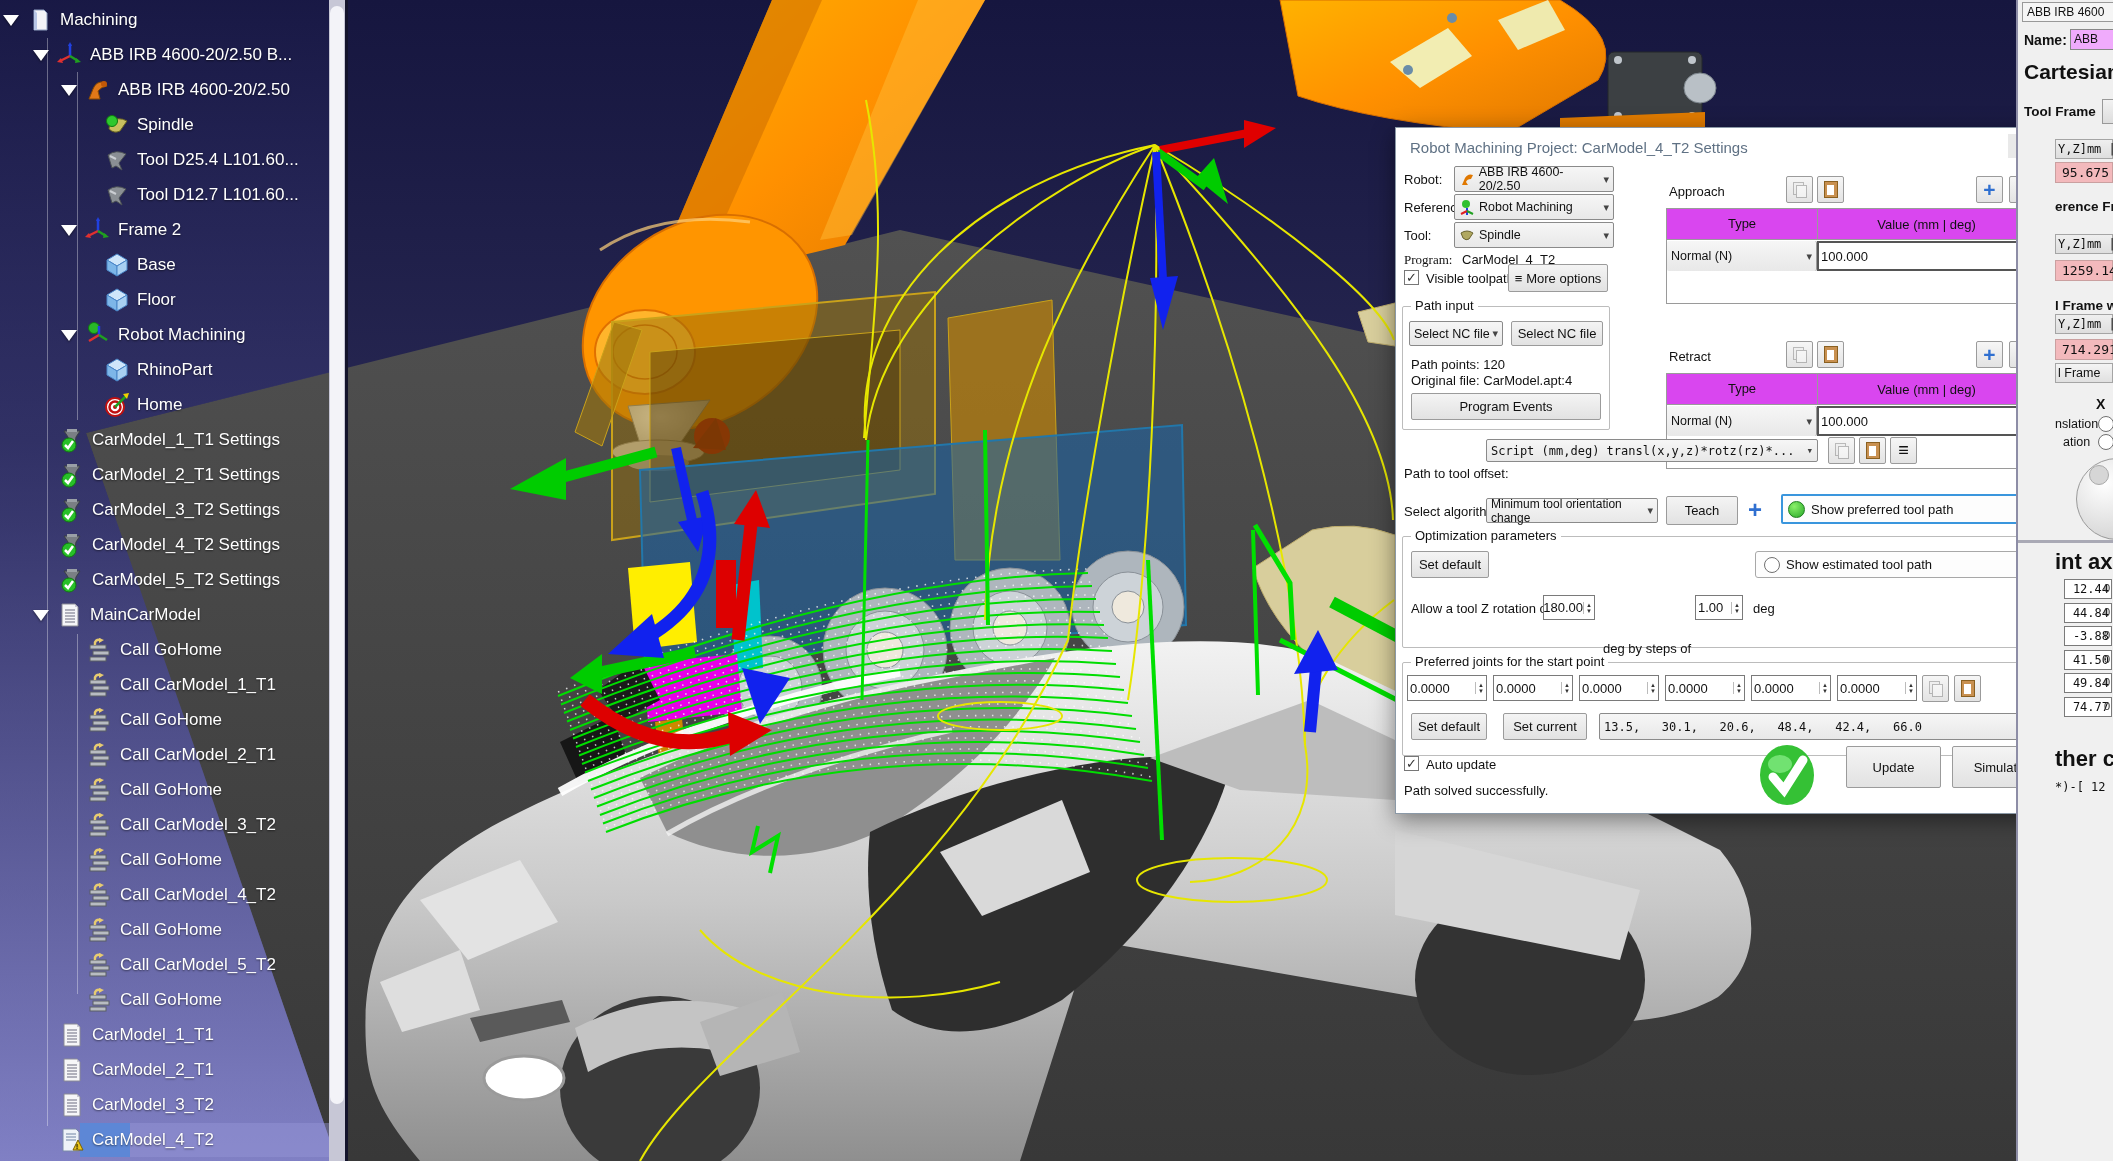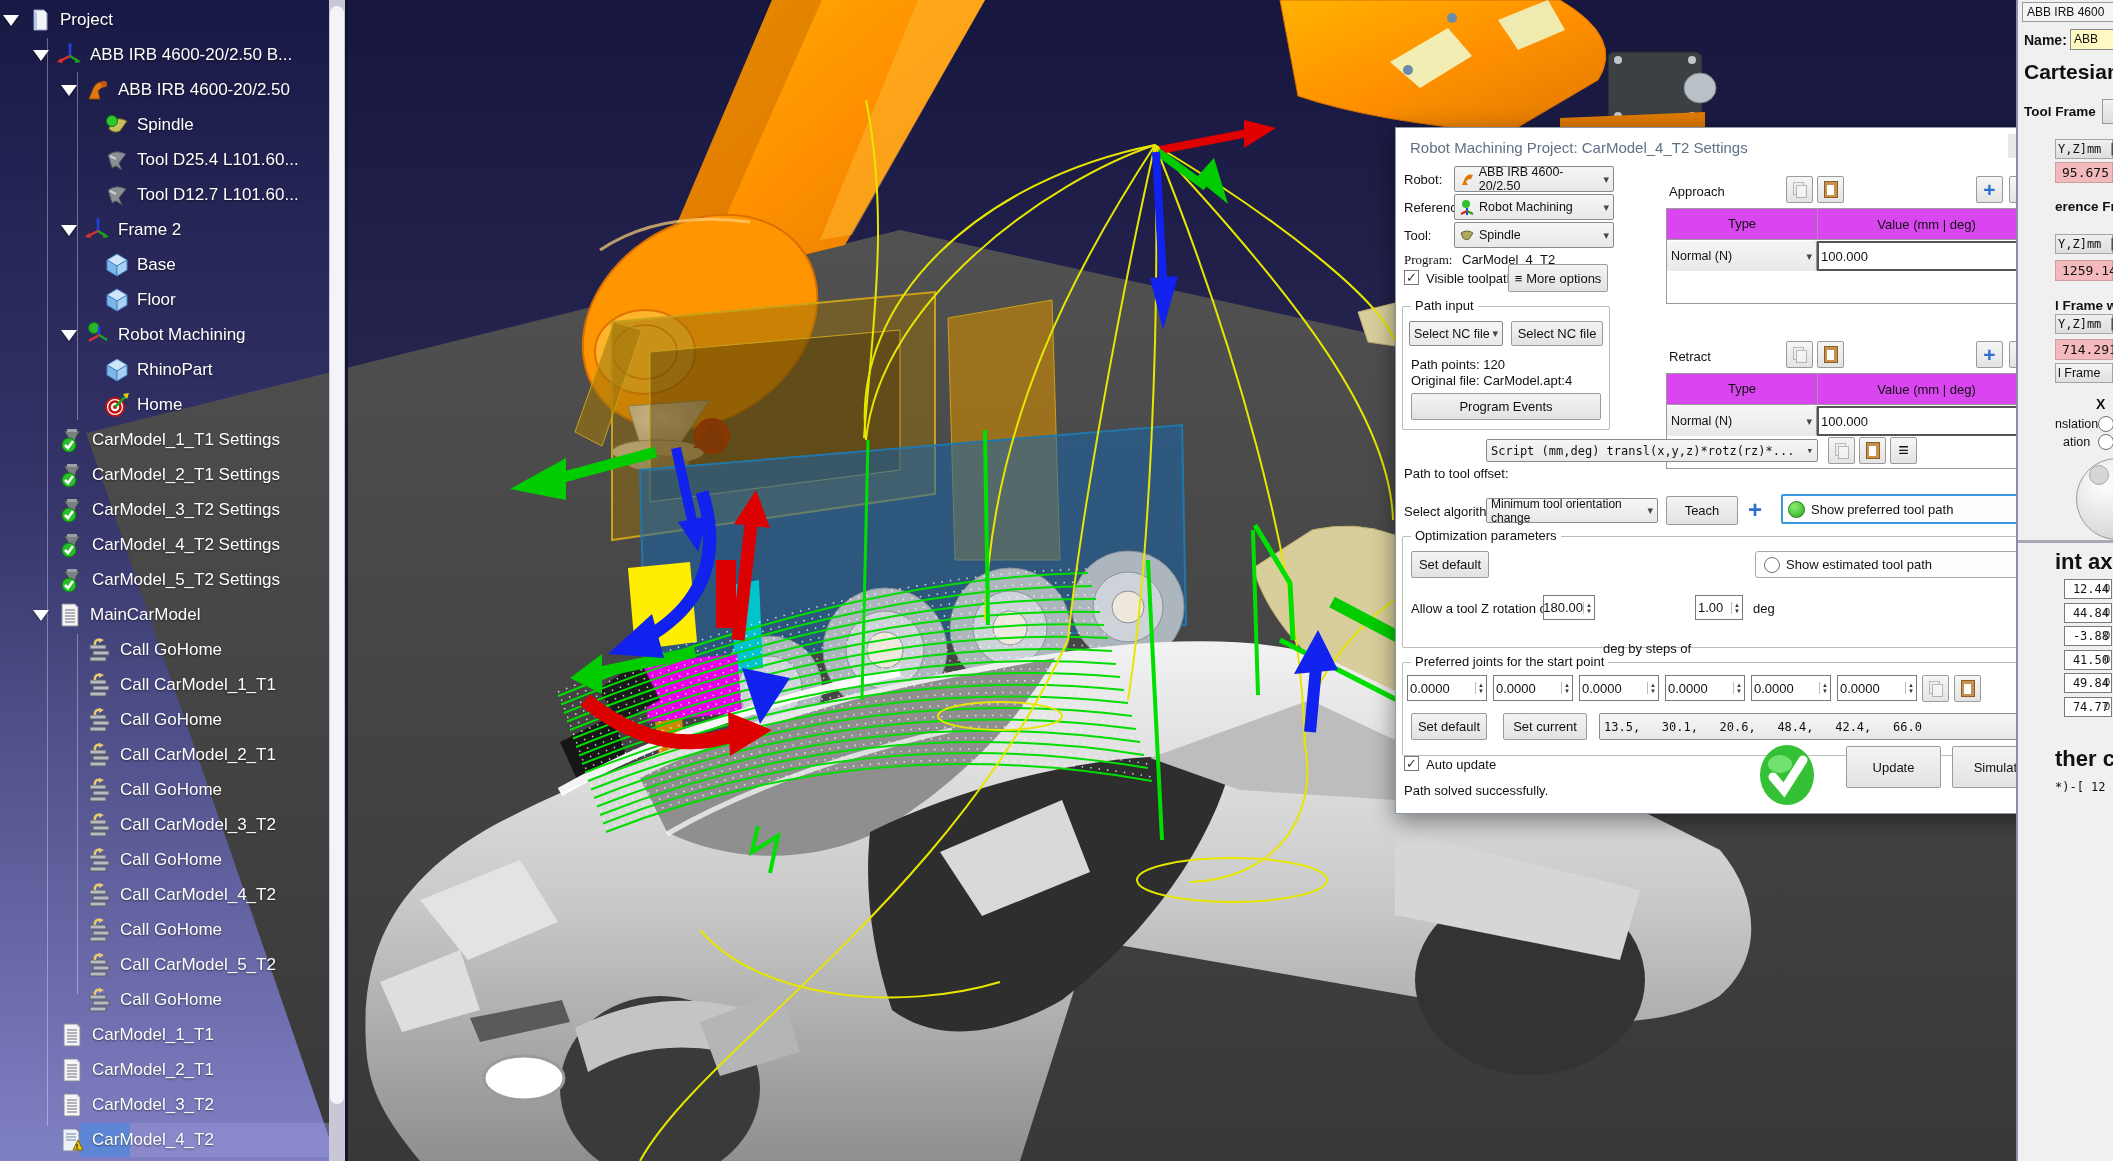--- a/index.html
+++ b/index.html
@@ -280,21 +280,21 @@
     <div class="spine" style="left:47px;top:38px;height:1088px;"></div>
     <div class="spine" style="left:77px;top:72px;height:348px;"></div>
     <div class="spine" style="left:77px;top:634px;height:360px;"></div>
     <div id="treerows">
         <div class="trow" style="top: 3px; left: 3px;">
           <span class="exp"></span>
           <span class="ticon"><svg width="26" height="26">
               <path d="M7,3 L17,3 L20,6 L20,23 L7,23 Z" fill="#f4f4f8" stroke="#8f9fc0"></path>
               <path d="M7,3 L10,6 L10,23 L7,23 Z" fill="#b8c6e6"></path>
             </svg></span>
-          <span class="lbl">Project</span>
+          <span class="lbl">Machining</span>
         </div>
         <div class="trow" style="top: 38px; left: 33px;">
           <span class="exp"></span>
           <span class="ticon"><svg width="26" height="26">
               <line x1="13" y1="14" x2="13" y2="2" stroke="#2040e0" stroke-width="2.5"></line>
               <line x1="13" y1="14" x2="3" y2="19" stroke="#e03030" stroke-width="2.5"></line>
               <line x1="13" y1="14" x2="21" y2="19" stroke="#20a020" stroke-width="2.5"></line>
               <polygon points="11,4 15,4 13,0" fill="#2040e0"></polygon>
               <polygon points="4,16 6,21 0,20" fill="#e03030"></polygon>
               <polygon points="19,16 18,21 24,20" fill="#20a020"></polygon>
@@ -849,21 +849,21 @@
       <ellipse cx="22" cy="20" rx="12" ry="9" fill="#8cf08c" opacity="0.7"></ellipse>
       <path d="M15,33 L26,46 L45,16" stroke="#ffffff" stroke-width="9" fill="none" stroke-linecap="round"></path>
     </svg>
     <div class="abs btn" style="left:450px;top:618px;width:95px;height:42px;">Update</div>
     <div class="abs btn" style="left:556px;top:618px;width:94px;height:42px;">Simulate</div>
   </div>
 
   <div id="rpanel">
     <div class="abs" style="left:4px;top:2px;width:120px;height:20px;background:#f5f5f5;border:1px solid #999;font-size:12px;padding:2px 4px;box-sizing:border-box;white-space:nowrap;">ABB IRB 4600</div>
     <div class="abs" style="left:6px;top:32px;font-weight:bold;font-size:14px;">Name:</div>
-    <div class="abs" style="left:52px;top:29px;width:44px;height:21px;background:#fef9c3;border:1px solid #888;font-size:12px;padding:2px 3px;box-sizing:border-box;overflow:hidden;">ABB</div>
+    <div class="abs" style="left:52px;top:29px;width:44px;height:21px;background:#f0abfc;border:1px solid #888;font-size:12px;padding:2px 3px;box-sizing:border-box;overflow:hidden;">ABB</div>
     <div class="abs bigb" style="left:6px;top:60px;font-size:21px;">Cartesian</div>
     <div class="abs" style="left:6px;top:104px;font-weight:bold;font-size:13.5px;white-space:nowrap;">Tool Frame</div>
     <div class="abs" style="left:84px;top:99px;width:13px;height:23px;background:linear-gradient(#f2f2f2,#ddd);border:1px solid #999;"></div>
 
     <div class="chip" style="top:139px;">Y,Z]mm |</div>
     <div class="pink" style="top:162px;">95.675</div>
     <div class="abs" style="left:37px;top:199px;font-weight:bold;font-size:13.5px;white-space:nowrap;">erence Fra</div>
     <div class="chip" style="top:234px;">Y,Z]mm |</div>
     <div class="pink" style="top:260px;">1259.142</div>
     <div class="abs" style="left:37px;top:298px;font-weight:bold;font-size:13.5px;white-space:nowrap;">l Frame w</div>

